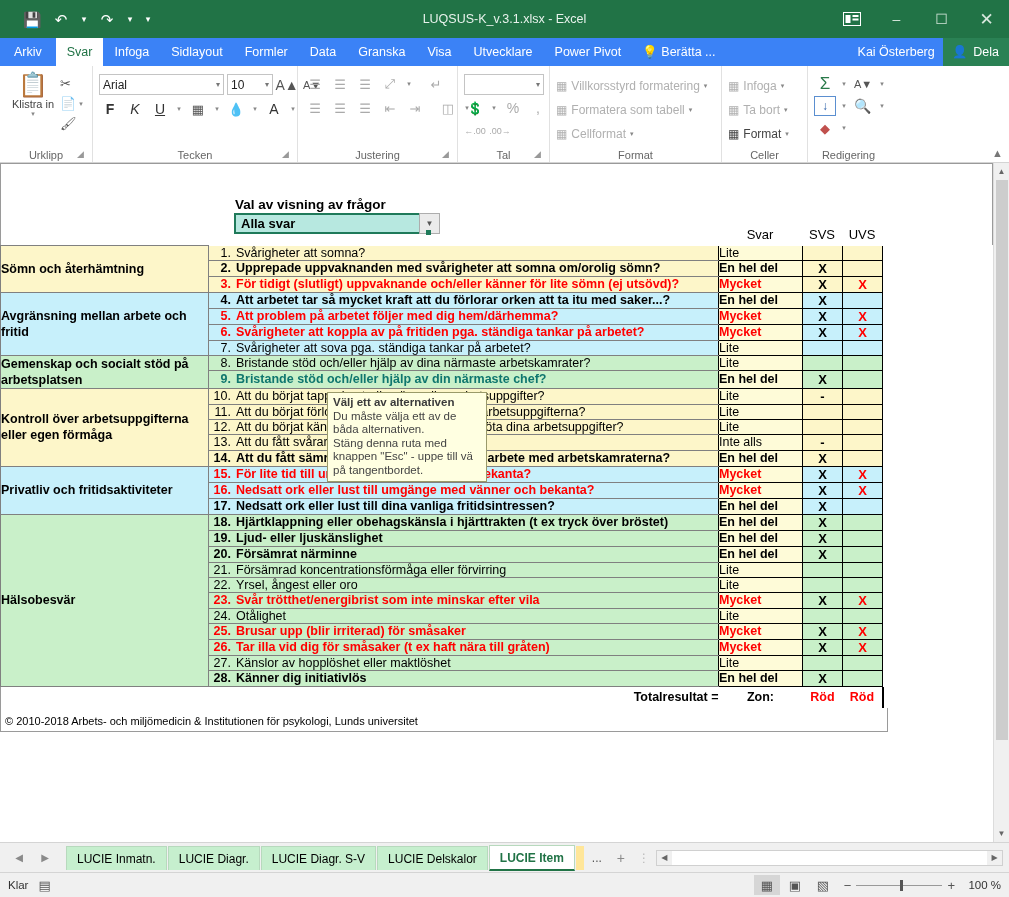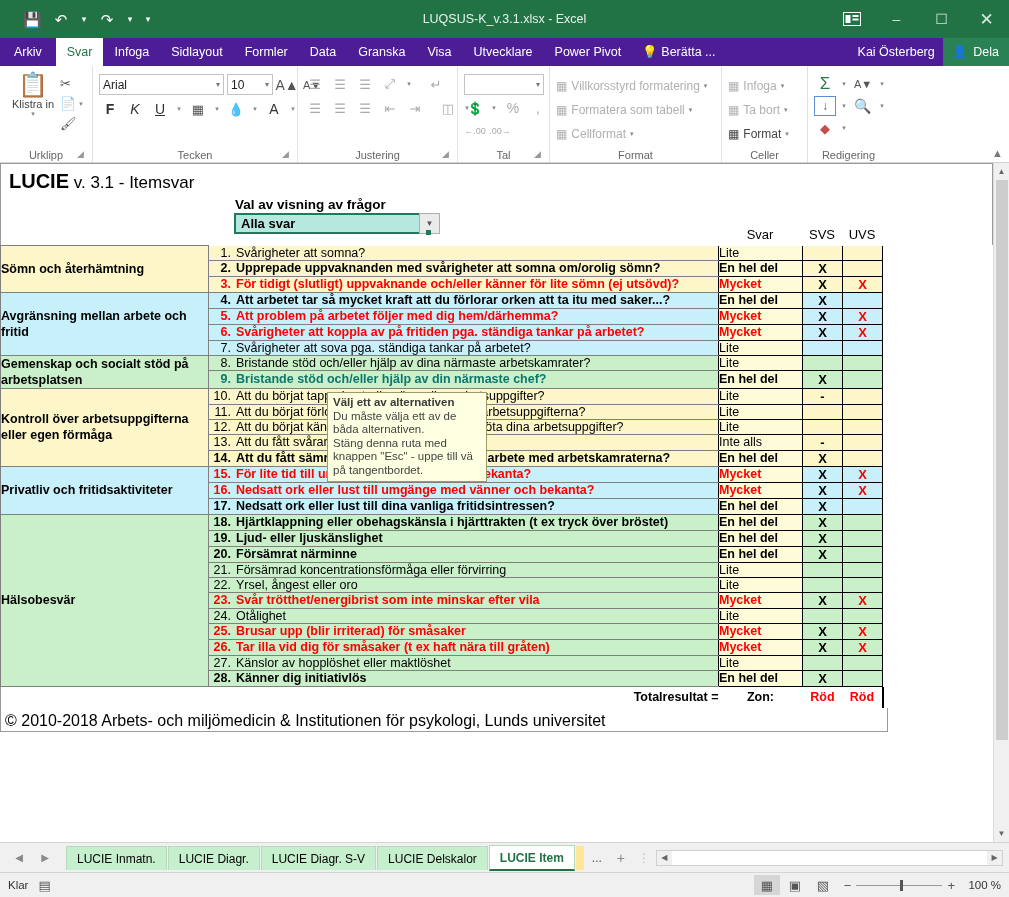--- a/index.html
+++ b/index.html
@@ -35,21 +35,21 @@
   .tb-right { margin-left:auto; display:flex; align-items:center; }
   .tb-icon {
     width:45px; height:38px; display:flex; align-items:center; justify-content:center;
     color:#cfe3d7; font-size:14px;
   }
   .ribbon-opt { color:#ffffff; }
   .tb-icon.close { font-size:17px; color:#d8e8de; }
 
   
   .tabbar {
-    height: 28px; background:#4c1d95; display:flex; align-items:flex-end;
+    height: 28px; background:#3b82f6; display:flex; align-items:flex-end;
     flex: 0 0 28px; position:relative;
   }
   .rtab {
     padding: 0 11px; height:28px; line-height:28px; color:#ffffff;
     font-size:12.5px; white-space:nowrap; cursor:default;
   }
   .rtab.active { background:#ffffff; color:#217346; font-weight:normal; }
   .rtab.file { padding: 0 14px; }
   .tabbar-right { margin-left:auto; display:flex; align-items:center; height:28px; }
   .tell-me { color:#ffffff; font-size:12.5px; padding:0 10px; line-height:28px; }
@@ -150,21 +150,21 @@
   .colhdr { font-weight:normal; font-size:13px; text-align:center; color:#000; }
 
   .total-row td { border:none; }
   .total-label { text-align:right; font-weight:bold; font-size:12.5px; padding-right:4px; }
   .zon-cell { text-align:center; font-weight:bold; font-size:12.5px; background:#fff;
               border:2px solid #000; }
   .zon-val { text-align:center; font-weight:bold; font-size:12.5px; color:#ff0000;
              background:#fff; border:2px solid #000; border-left:none; }
 
   .copyright {
-    font-size:16px; color:#000; padding:3px 4px 0 4px;
+    font-size:11px; color:#000; padding:3px 4px 0 4px;
     border-left:1px solid #9a9a9a; border-right:1px solid #9a9a9a;
     border-bottom:1px solid #9a9a9a; background:#fff;
   }
 
   
   .sheettabs {
     flex: 0 0 30px; height:30px; background:#f0f0f0; display:flex; align-items:center;
     border-top:1px solid #d4d4d4; padding-left:6px; gap:0;
   }
   .nav-arrows { display:flex; gap:0; padding-right:8px; }
@@ -449,23 +449,20 @@
       <div class="rgroup-label">Redigering</div>
     </div>
 
     <div class="collapse-arrow">▲</div>
   </div>
 
   <div class="sheetwrap">
     <div class="sheet">
 
       <div style="position:relative;border:1px solid #9a9a9a;border-bottom:none;height:82px;background:#fff;">
-        <div style="position:absolute;left:8px;top:6px;font-size:17px;color:#000;">
-          <b style="font-size:20px;">LUCIE</b><span> v. 3.1 - Itemsvar</span>
-        </div>
         <div style="position:absolute;left:234px;top:33px;font-size:13.5px;font-weight:bold;color:#000;">Val av visning av frågor</div>
         <div style="position:absolute;left:233px;top:49px;width:197px;height:21px;background:#b7e8e0;border:2px solid #1f7a5a;font-size:13px;font-weight:bold;color:#000;padding-left:5px;line-height:17px;">Alla svar</div>
         <div style="position:absolute;left:418px;top:49px;width:21px;height:21px;background:#ebebeb;border:1px solid #adadad;display:flex;align-items:center;justify-content:center;font-size:8px;color:#555;">▼</div>
         <div style="position:absolute;left:425px;top:66px;width:5px;height:5px;background:#1f7a5a;"></div>
       </div>
 
       <div style="position:relative;">
 
         <div style="position:absolute;left:718px;top:-18px;width:170px;display:flex;">
           <div class="colhdr" style="width:84px;">Svar</div>

